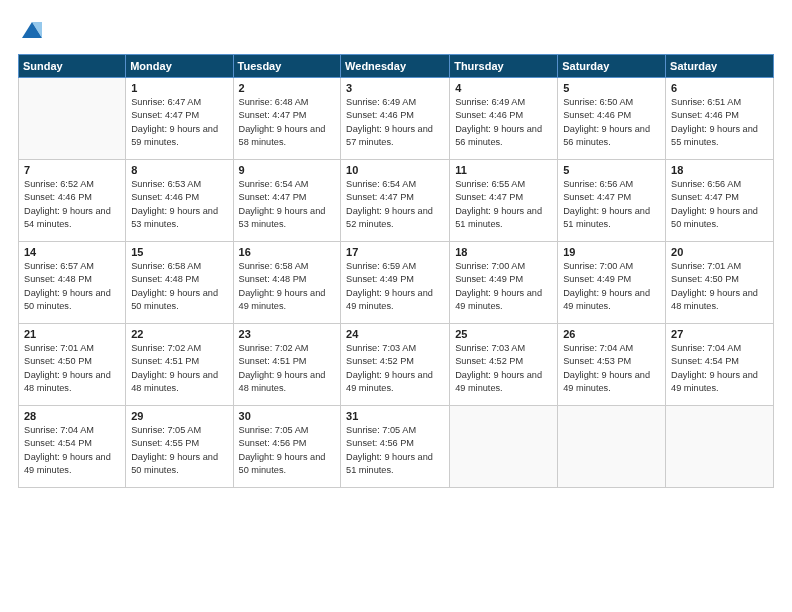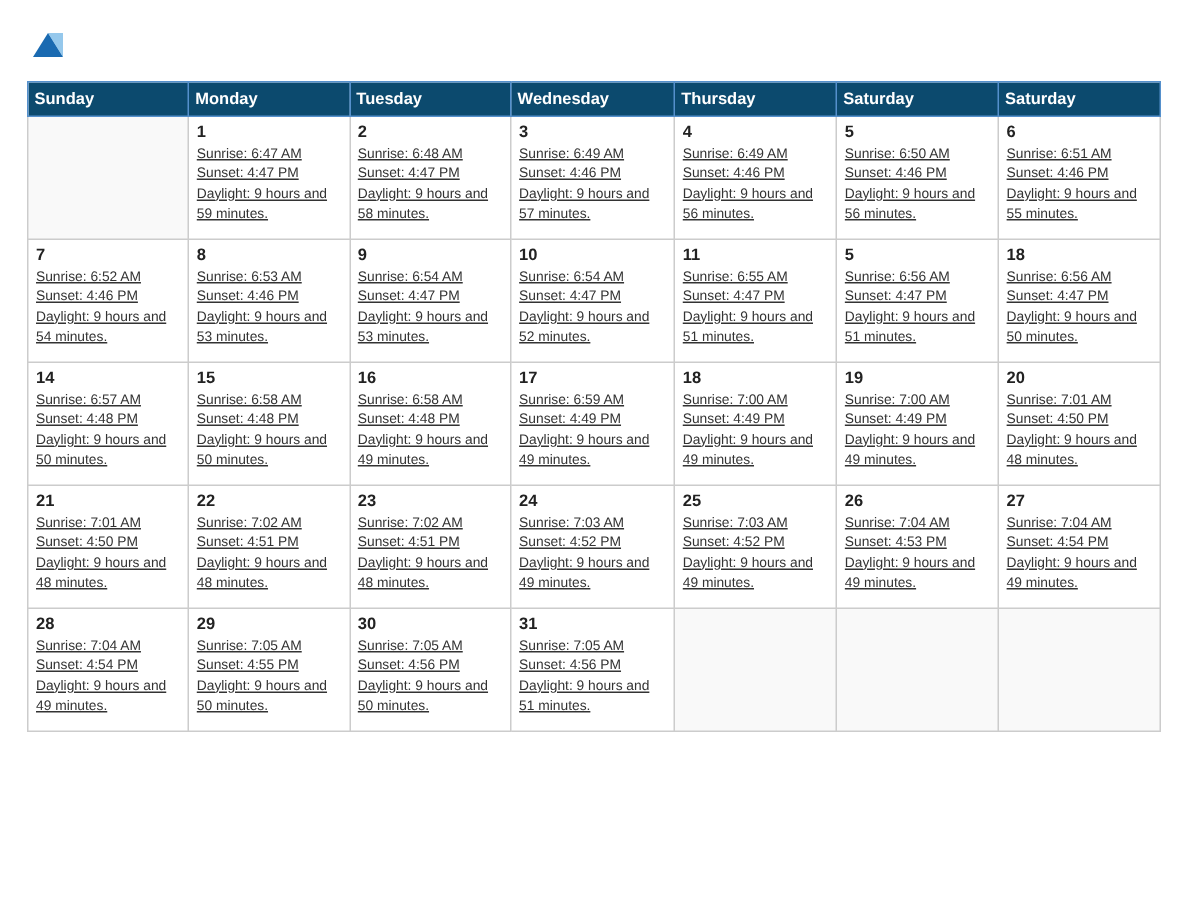--- a/index.html
+++ b/index.html
@@ -83,21 +83,20 @@
       font-size: 11px;
       font-weight: bold;
       color: #222;
       display: block;
       margin-bottom: 2px;
     }
     .day-info {
       font-size: 9.2px;
       color: #333;
       line-height: 1.45;
-      text-decoration: underline;
     }
   </style>
 </head>
 <body>
 
 <div class="container">
   <div class="header">
     <div class="logo">
       <svg class="logo-icon" viewBox="0 0 28 28">
         <polygon points="14,4 24,20 4,20" fill="#1a6ab1"></polygon>

